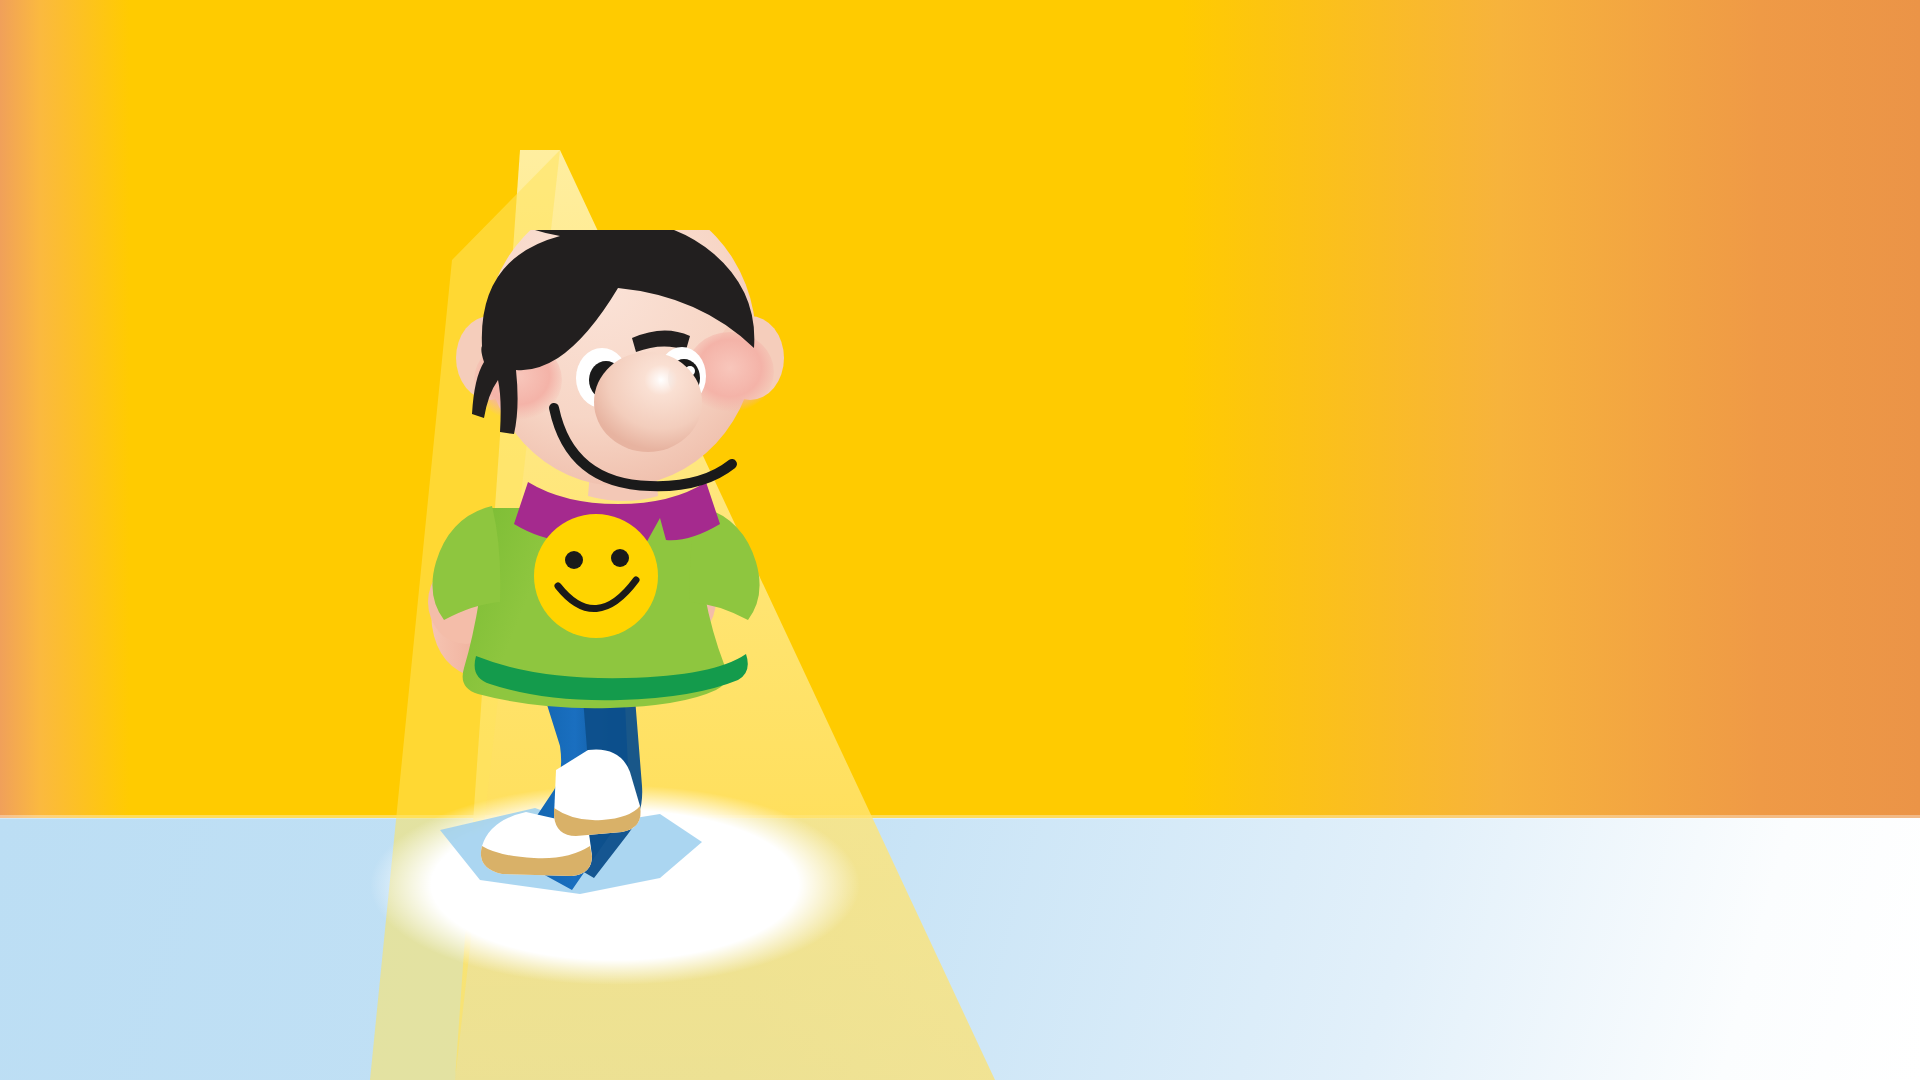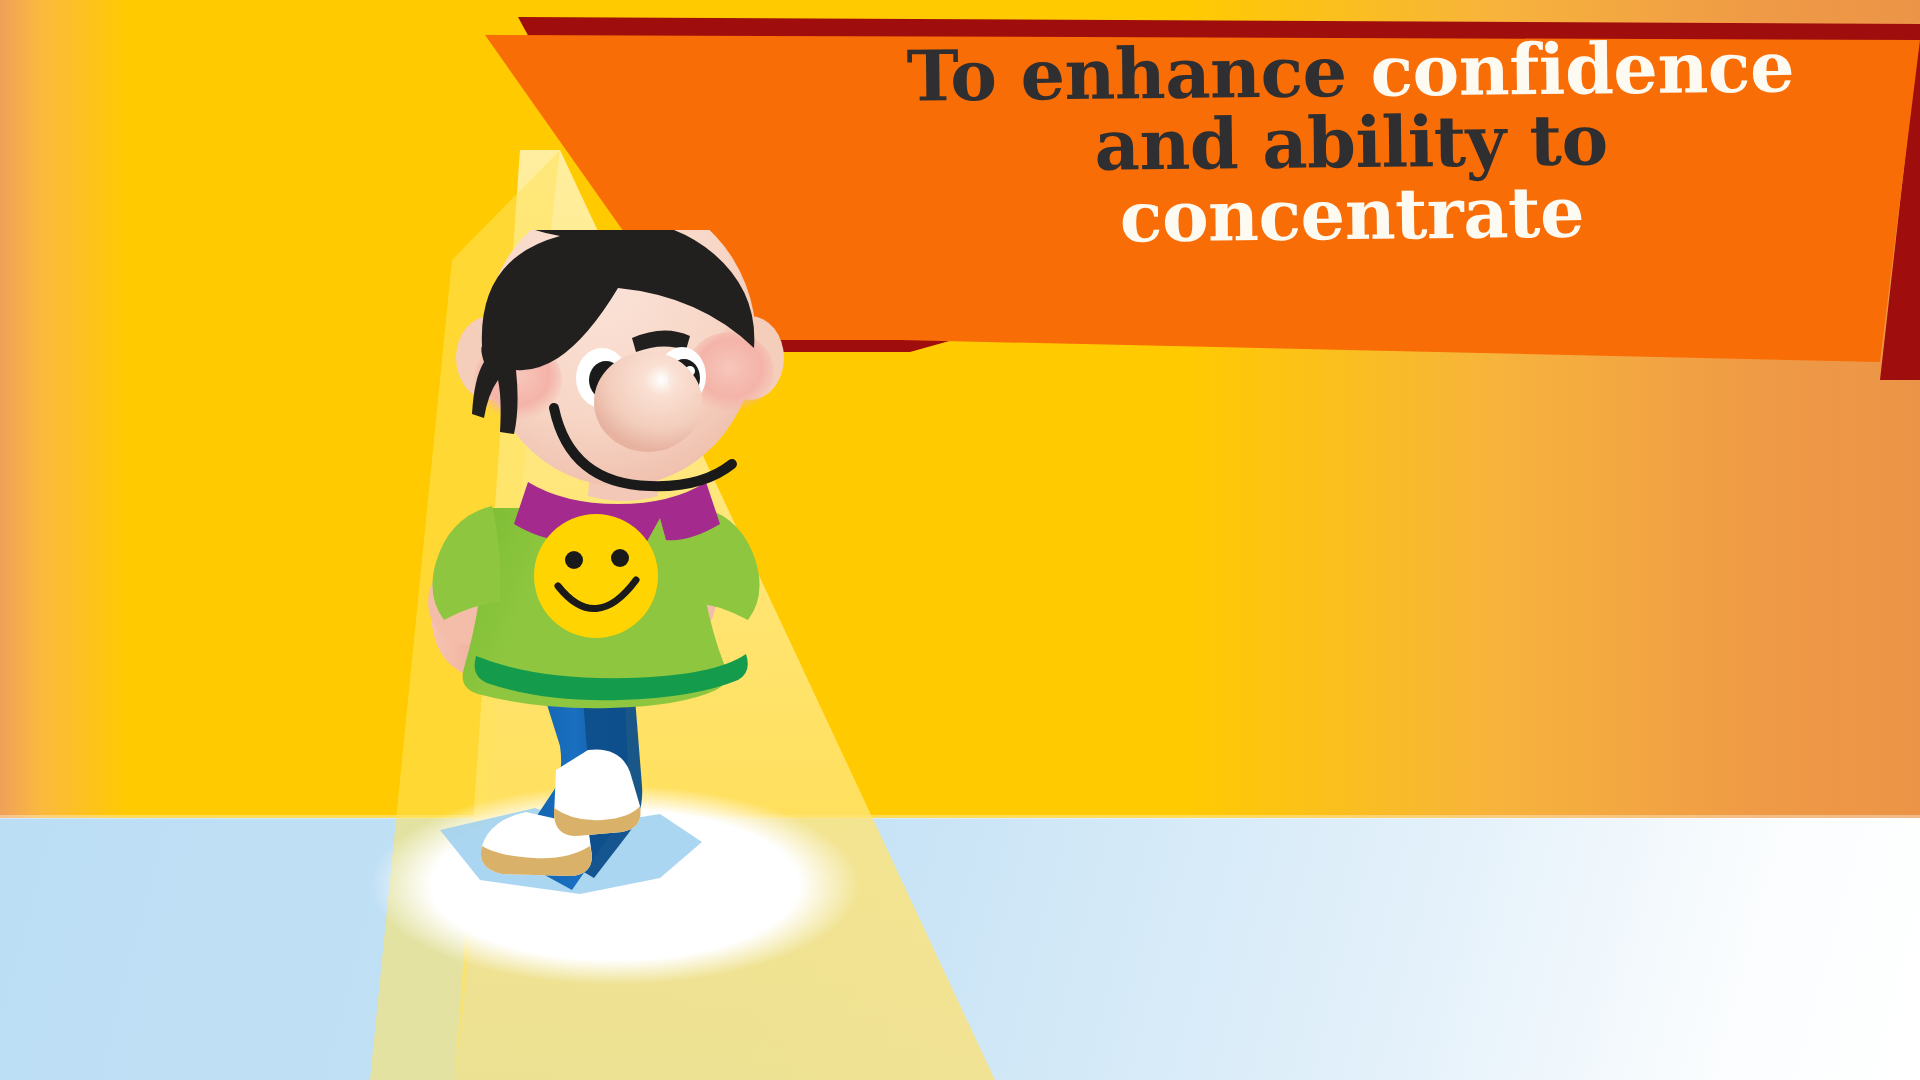--- a/index.html
+++ b/index.html
@@ -118,34 +118,20 @@
       <radialGradient id="groundGlow" cx="50%" cy="50%" r="50%">
         <stop offset="0%" stop-color="#ffffff" stop-opacity="1"></stop>
         <stop offset="72%" stop-color="#ffffff" stop-opacity="0.97"></stop>
         <stop offset="100%" stop-color="#ffffff" stop-opacity="0.0"></stop>
       </radialGradient>
     </defs>
     <polygon points="520,150 560,150 995,1080 455,1080" fill="url(#lightGrad)"></polygon>
     <polygon points="452,260 560,150 455,1080 370,1080" fill="#ffe35c" opacity="0.55"></polygon>
   </svg>
 
-  <div class="banner-wrap">
-    <svg viewBox="0 0 1920 400" width="1920" height="400">
-
-      <polygon points="518,17 1920,24 1920,380 1880,380 1915,70 910,352 700,352" fill="#a00d0d"></polygon>
-
-      <polygon points="485,35 1920,40 1880,362 900,340 700,340" fill="#f96d07"></polygon>
-    </svg>
-
-    <div class="banner-text">
-      <span class="banner-line"><span class="t-dark">To enhance </span><span class="t-light">confidence</span></span>
-      <span class="banner-line"><span class="t-dark">and ability to</span></span>
-      <span class="banner-line"><span class="t-light">concentrate</span></span>
-    </div>
-  </div>
 
   <svg class="character" viewBox="0 0 620 850">
     <defs>
       <radialGradient id="faceGrad" cx="42%" cy="30%" r="78%">
         <stop offset="0%" stop-color="#fbe3d8"></stop>
         <stop offset="60%" stop-color="#f7d6c6"></stop>
         <stop offset="100%" stop-color="#eebba8"></stop>
       </radialGradient>
       <radialGradient id="noseGrad" cx="62%" cy="28%" r="70%">
         <stop offset="0%" stop-color="#ffffff" stop-opacity="0.95"></stop>

